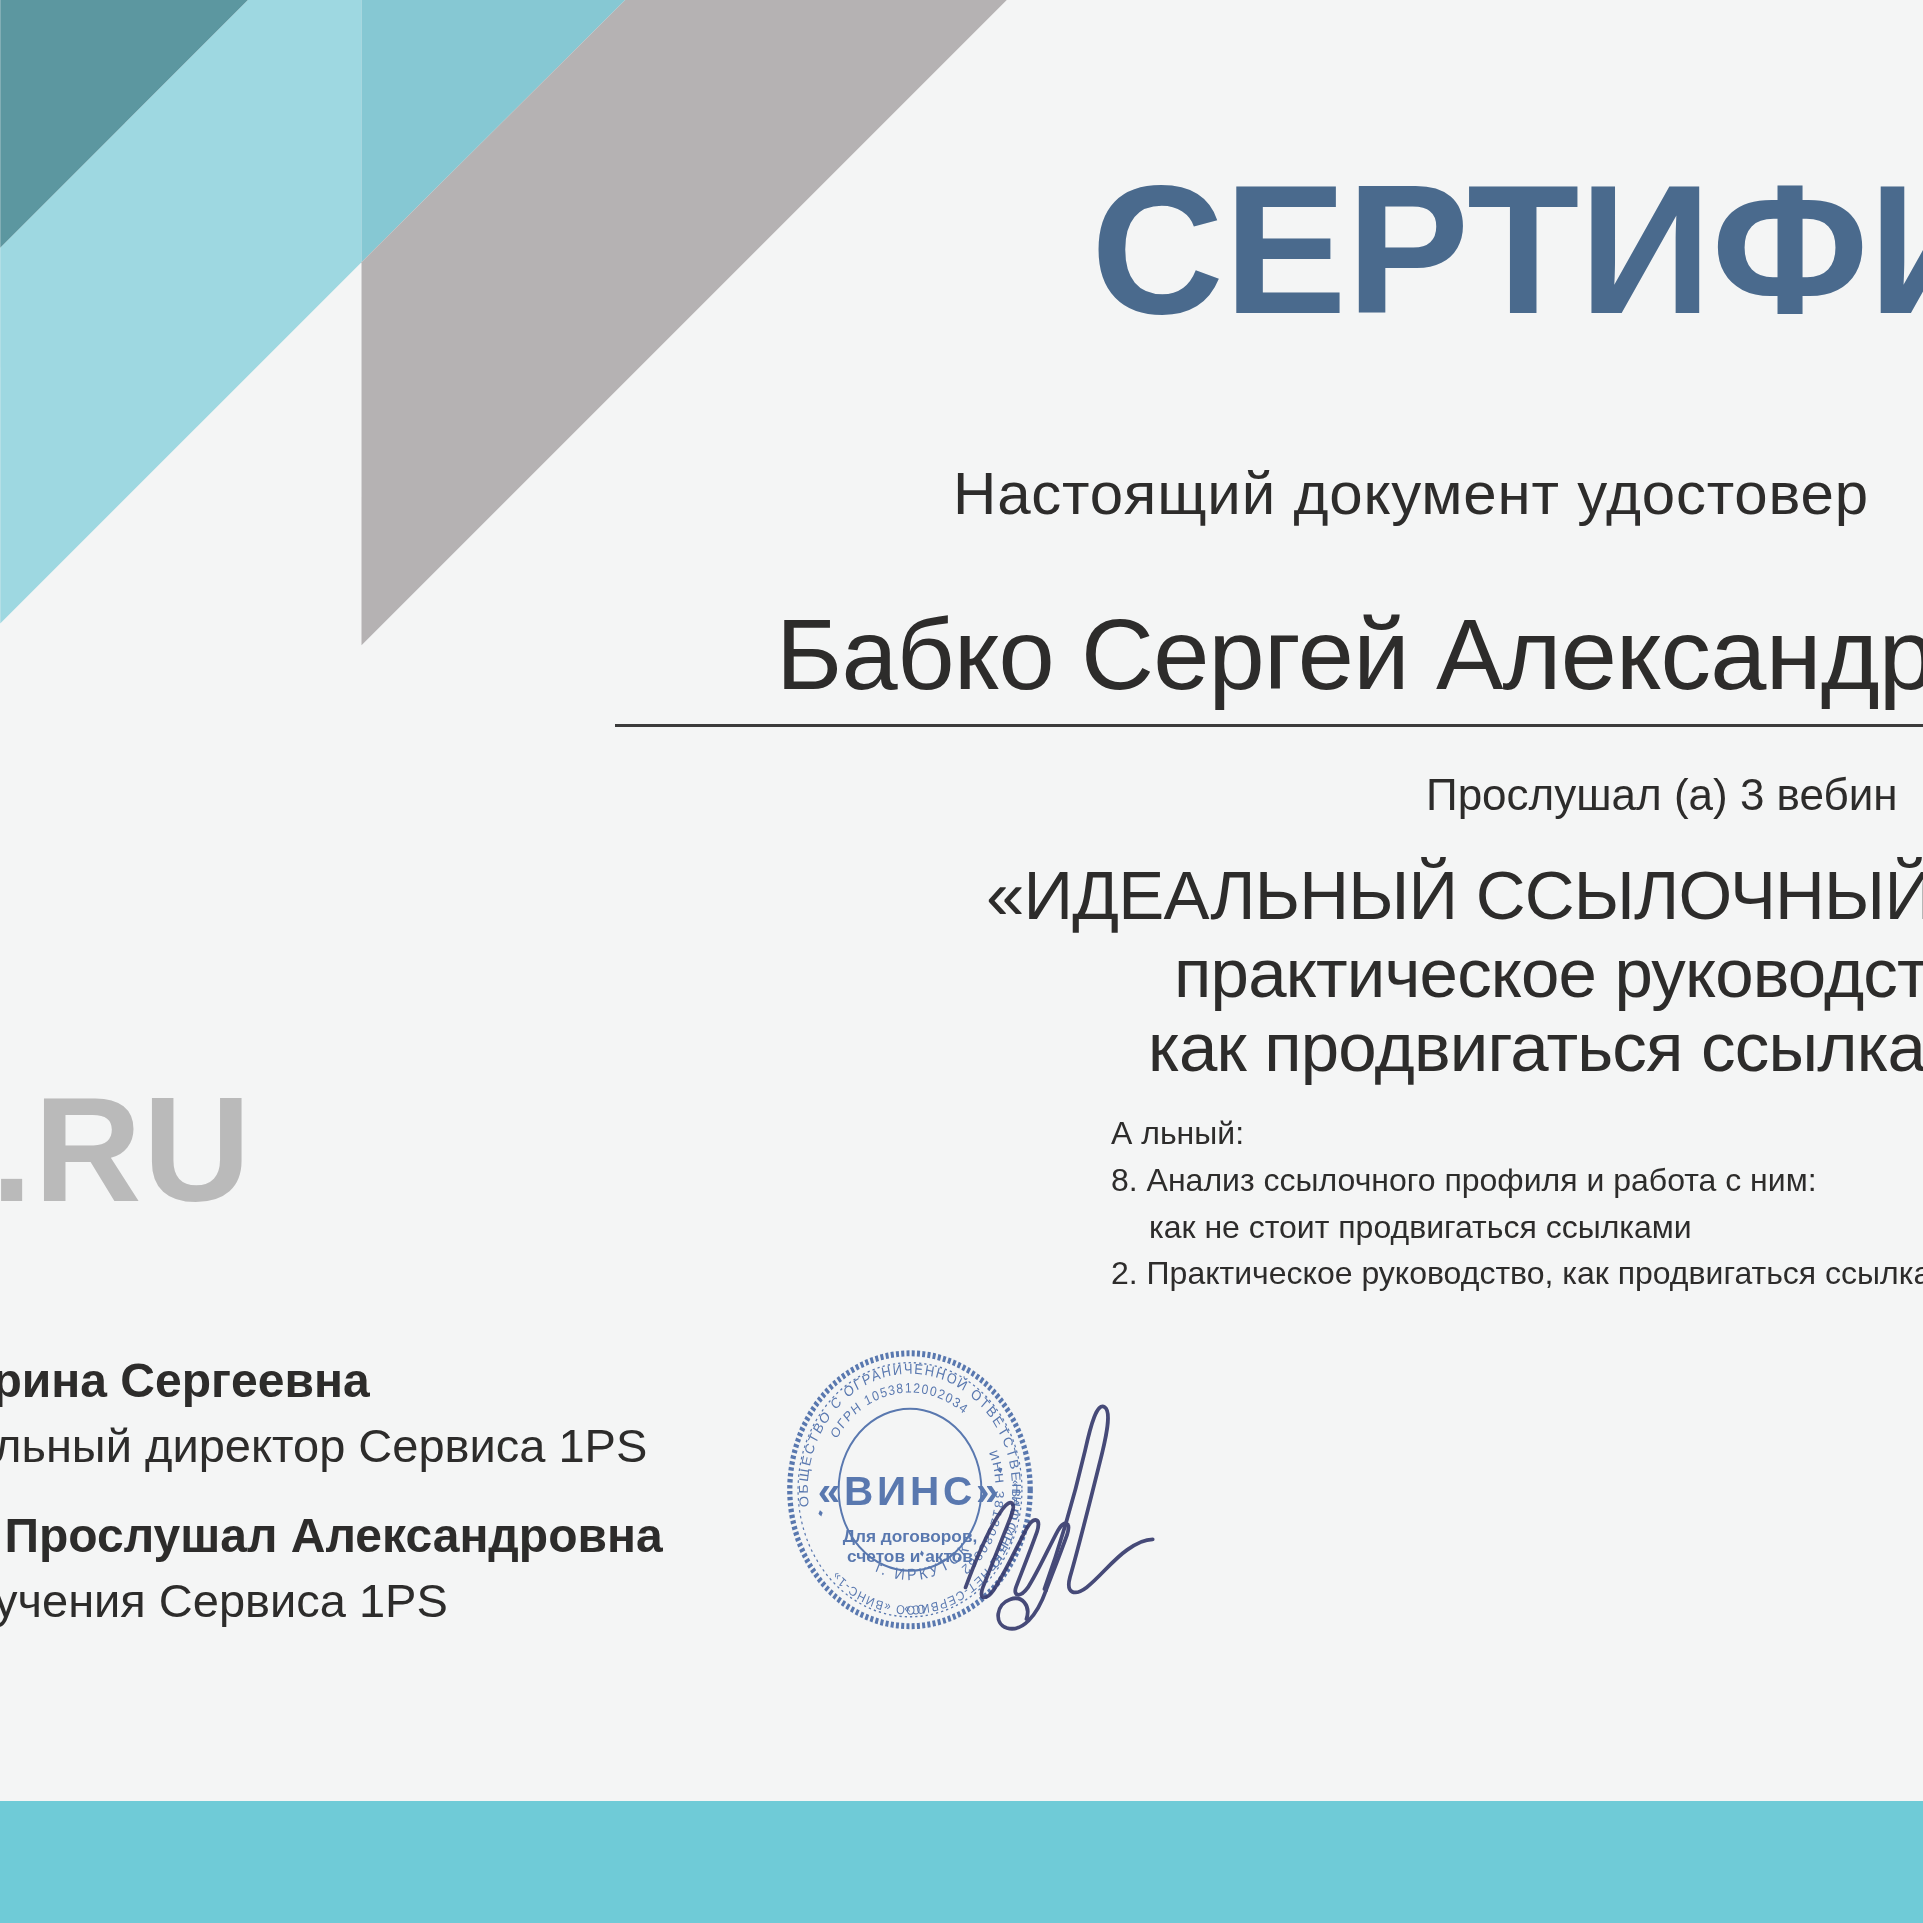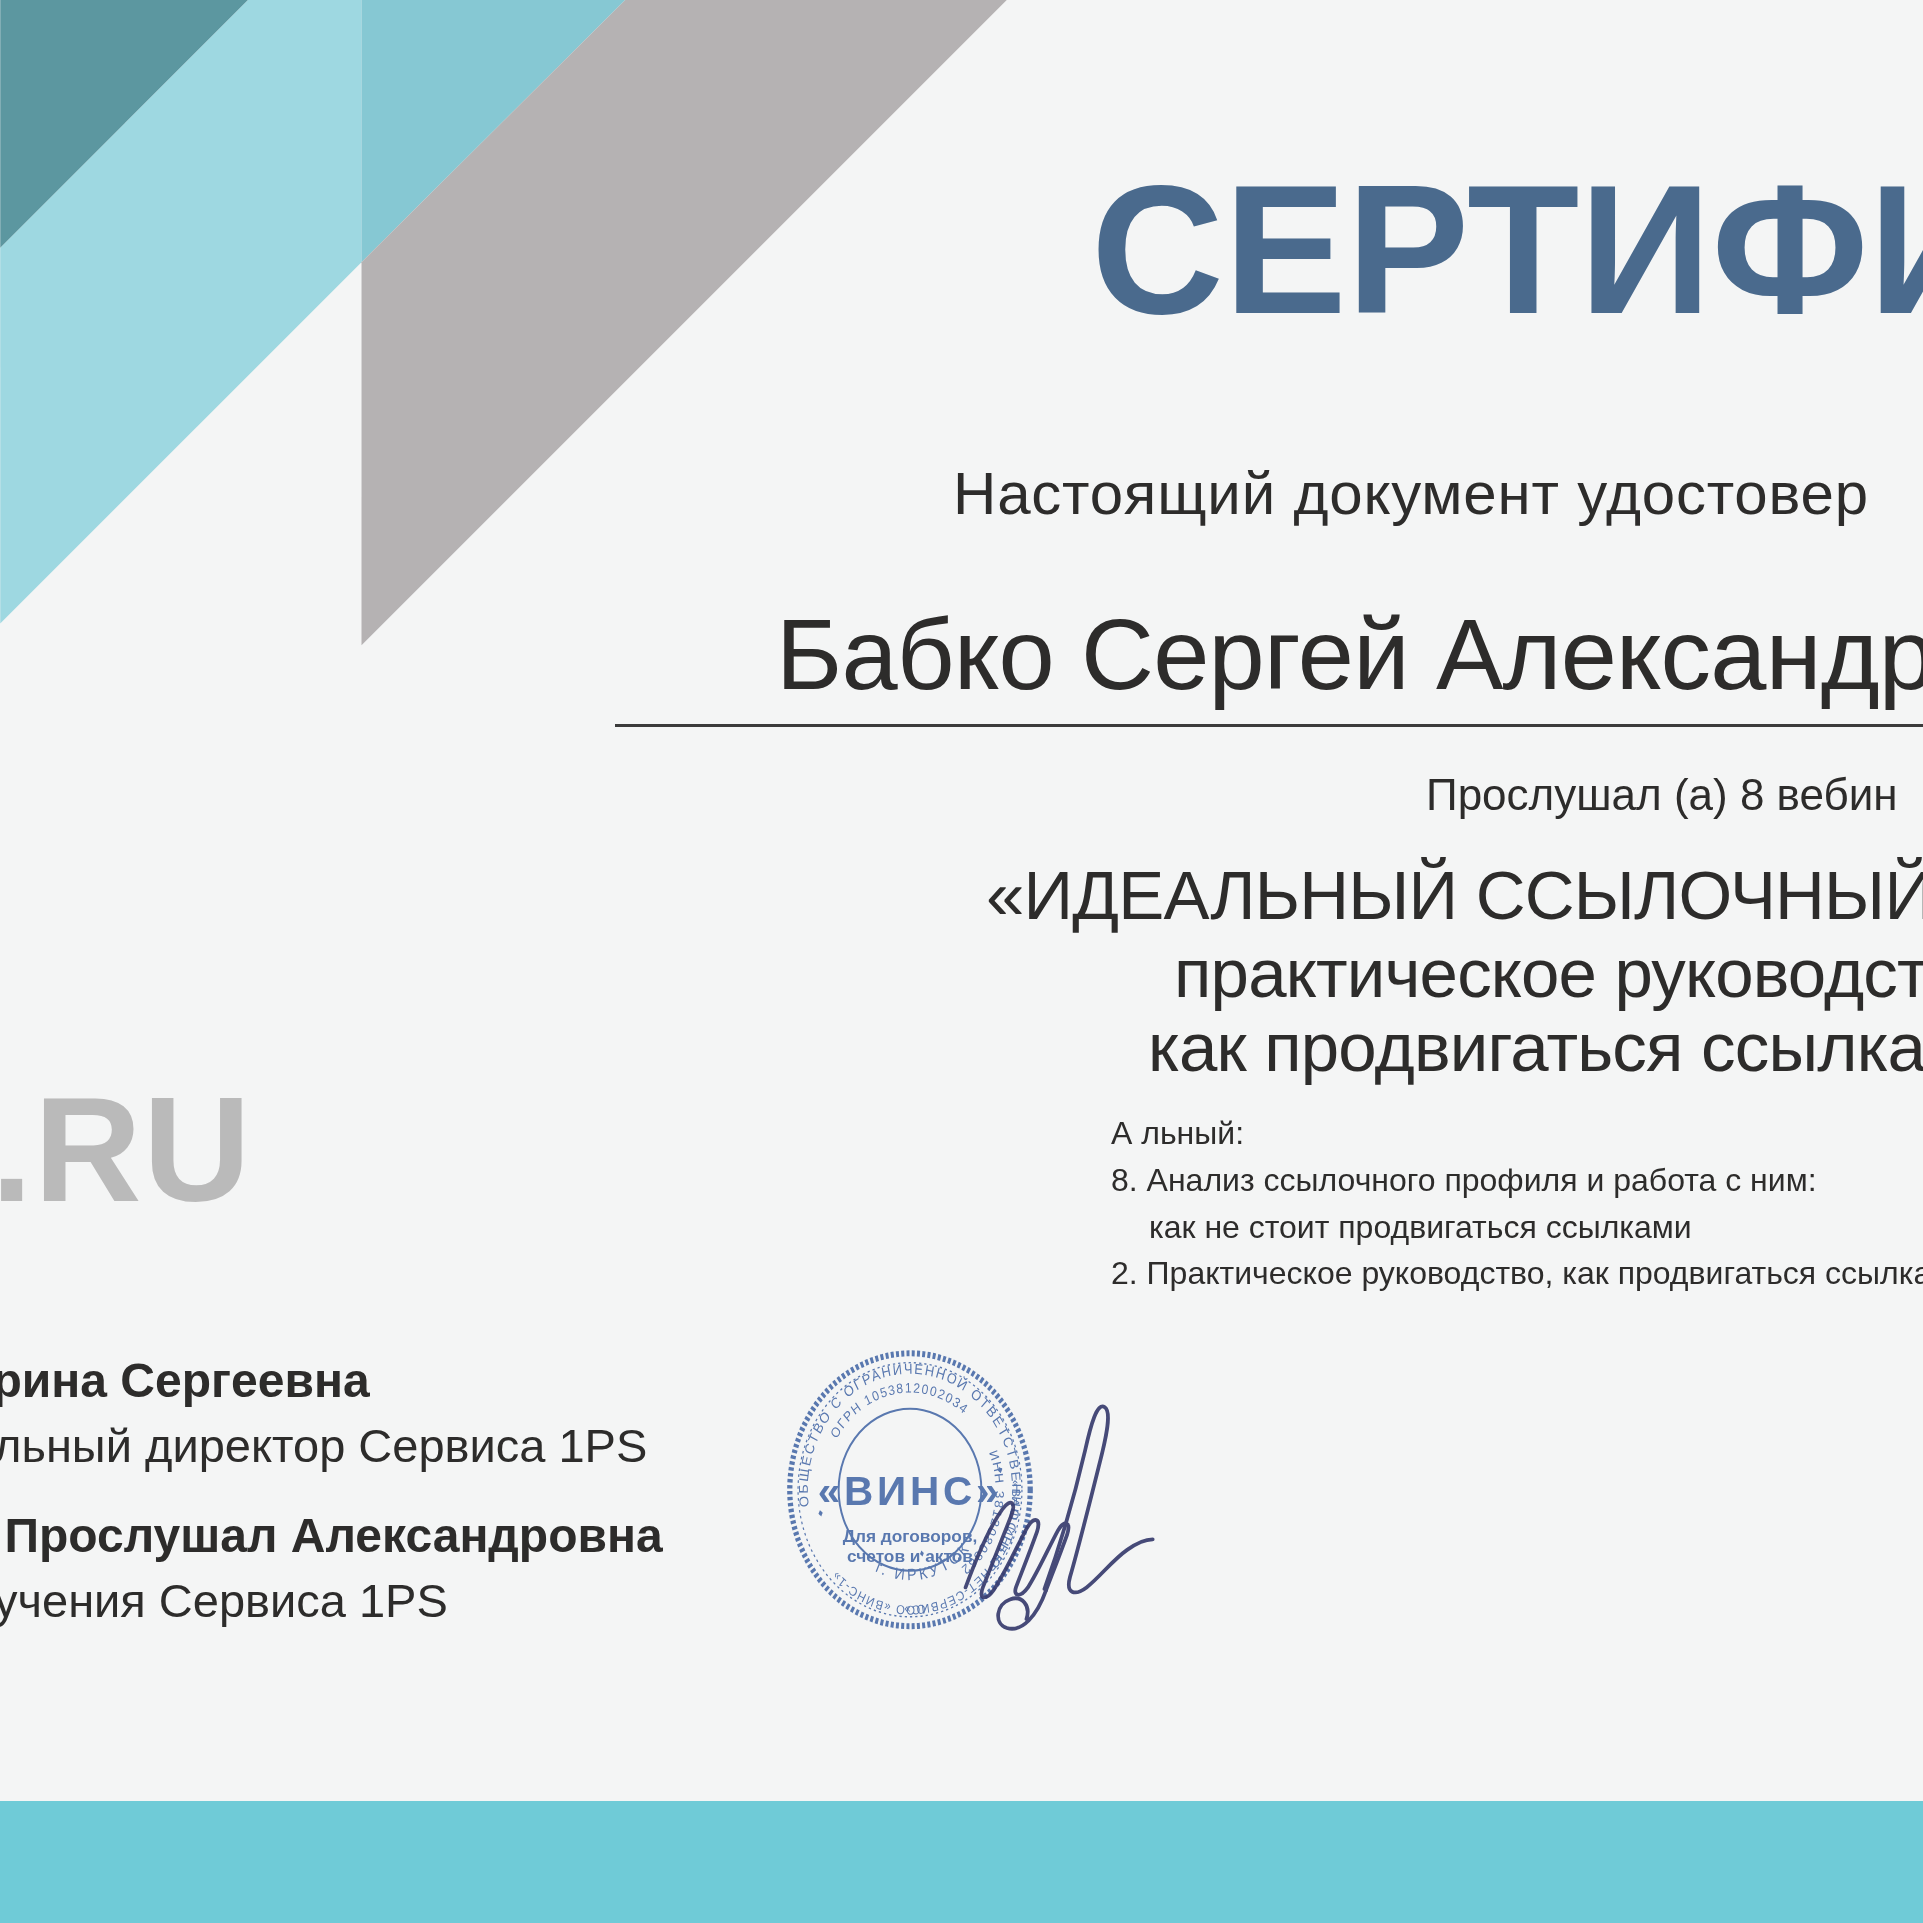--- a/index.html
+++ b/index.html
@@ -39,21 +39,21 @@
 </svg>
 
 <div class="abs title" style="left:1091px;top:157px;">СЕРТИФИК</div>
 
 <div class="abs statement" style="left:937px;top:464px;margin-left:16px;">Настоящий документ удостовер</div>
 
 <div class="abs recipient" style="left:776px;top:604px;">Бабко Сергей Александро</div>
 
 <div class="rule" style="left:615px;top:724px;width:1309px;"></div>
 
-<div class="abs listened" style="left:1426px;top:773px;">Прослушал (а) 8 вебин</div>
+<div class="abs listened" style="left:1426px;top:773px;">Прослушал (а) 3 вебин</div>
 
 <div class="abs course" style="left:986px;top:861px;">«ИДЕАЛЬНЫЙ ССЫЛОЧНЫЙ П</div>
 <div class="abs course" style="left:1174px;top:939px;">практическое руководст</div>
 <div class="abs course" style="left:1148px;top:1013px;">как продвигаться ссылка</div>
 
 <div class="abs detail" style="left:1111px;top:1117px;">А льный:</div>
 <div class="abs detail" style="left:1111px;top:1164px;">8. Анализ ссылочного профиля и работа с ним:</div>
 <div class="abs detail" style="left:1111px;top:1211px;margin-left:38px;">как не стоит продвигаться ссылками</div>
 <div class="abs detail" style="left:1111px;top:1257px;">2. Практическое руководство, как продвигаться ссылкам</div>
 

